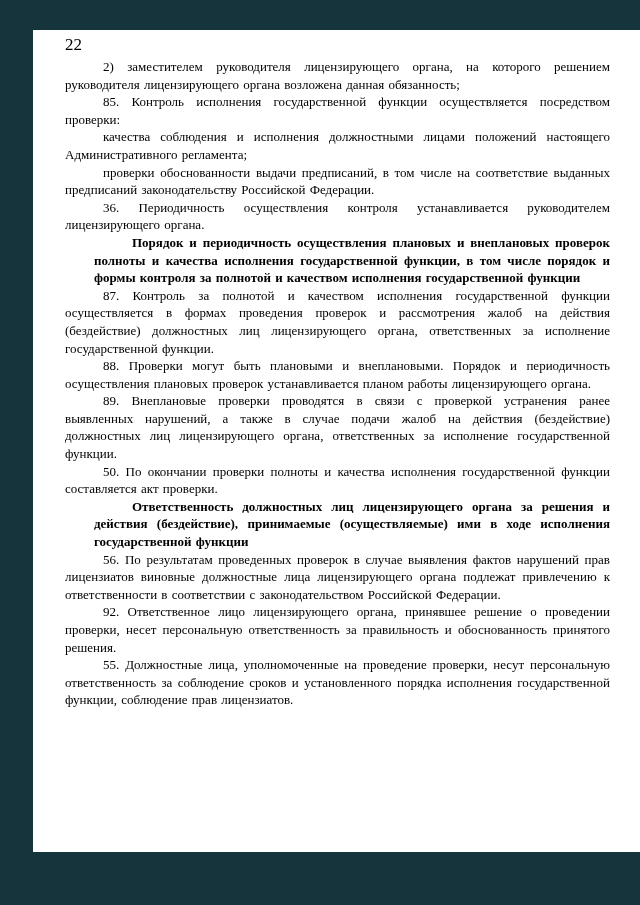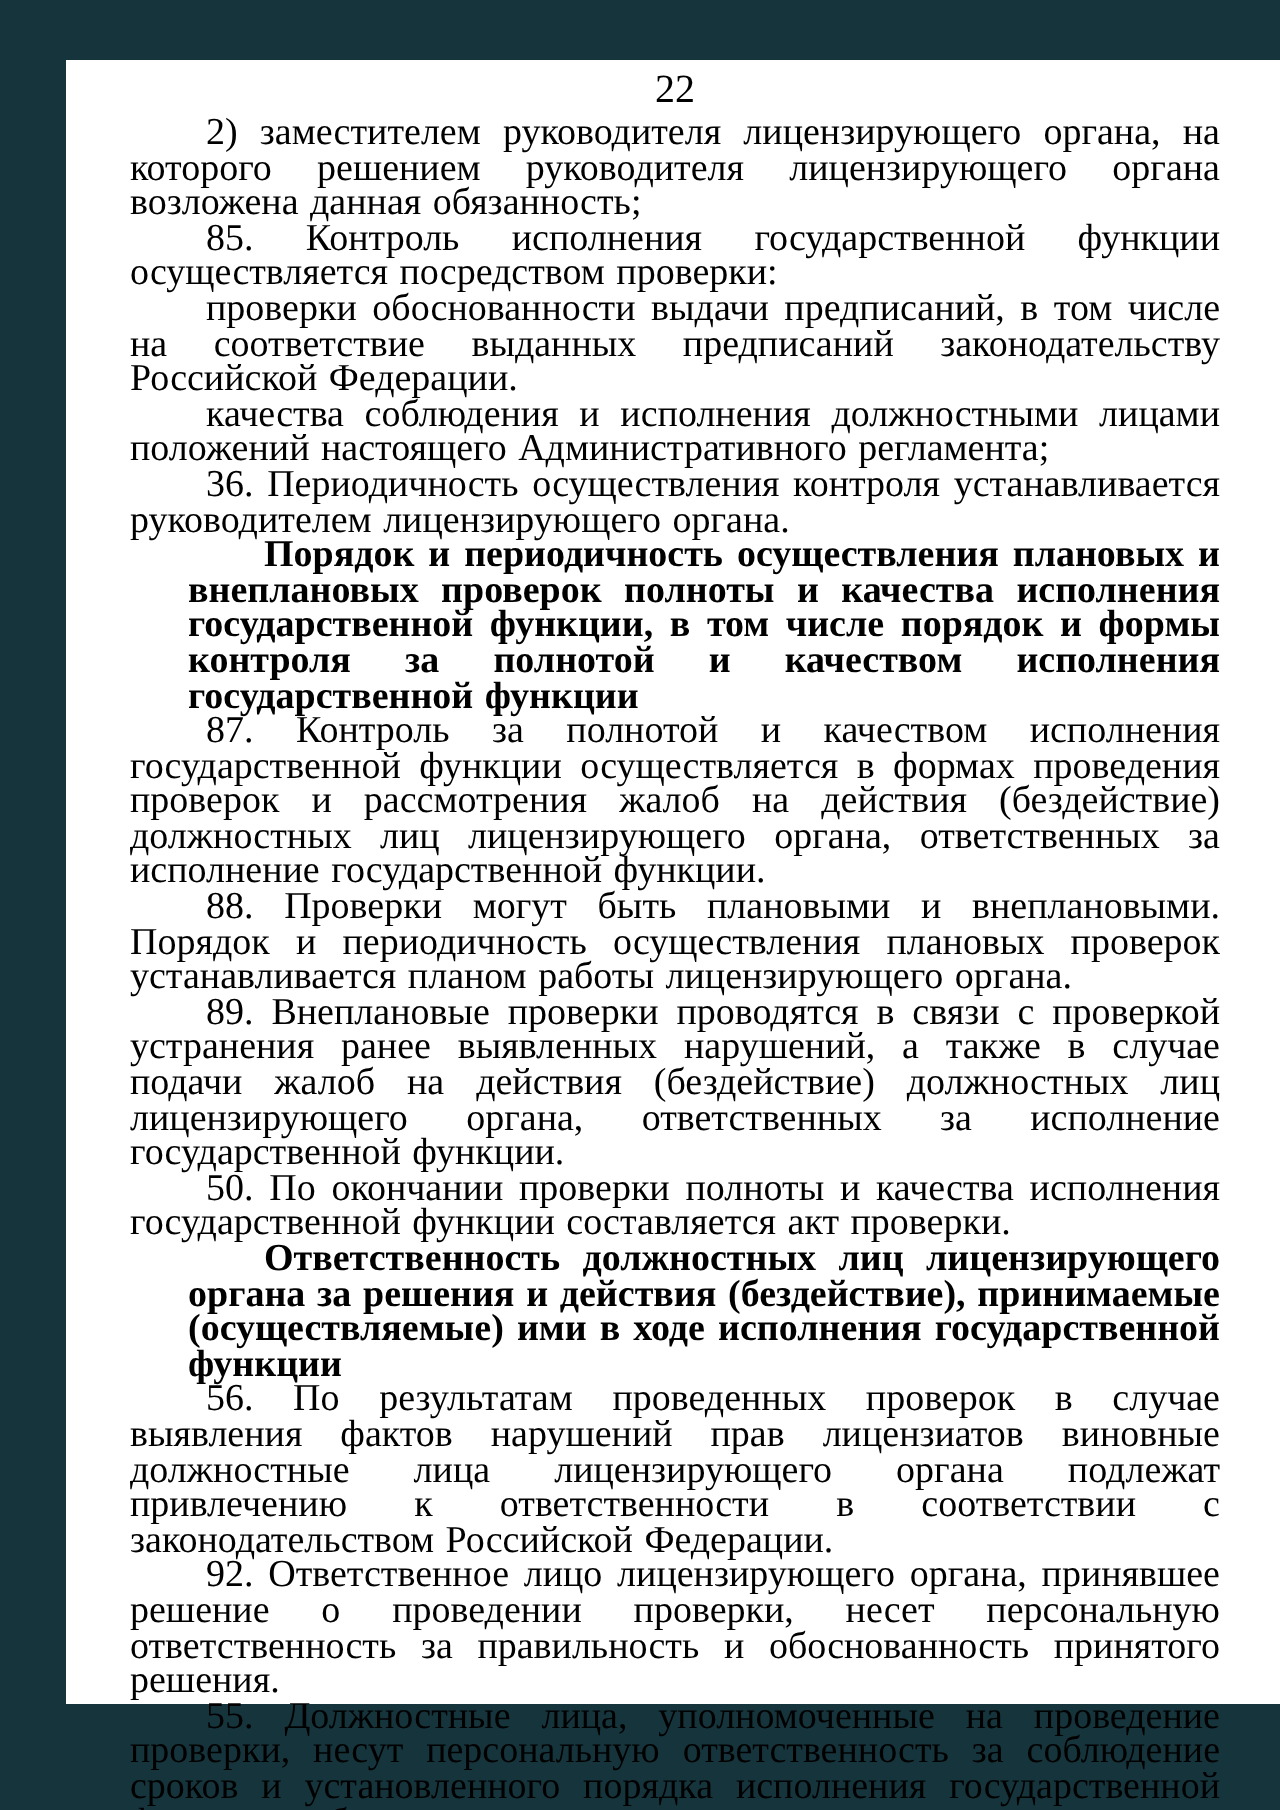--- a/index.html
+++ b/index.html
@@ -16,27 +16,26 @@
   .edge-left   { position: absolute; top: 0; left: 0; width: 33px; height: 905px; background: #16343c; }
   .edge-bottom { position: absolute; bottom: 0; left: 0; width: 640px; height: 53px; background: #16343c; }
   .paper {
     position: absolute;
     left: 33px; top: 30px;
     width: 607px; height: 822px;
     background: #ffffff;
     padding: 6px 30px 0 32px;
   }
   .page-number {
-    text-align: center;
-    font-size: 20px;
+    font-size: 17px;
     line-height: 18px;
     margin-bottom: 4px;
   }
   .doc p {
-    font-size: 19px;
+    font-size: 13px;
     line-height: 17.6px;
     text-align: justify;
     text-indent: 38px;
     word-spacing: 1px;
   }
   .doc p.bold { font-weight: bold; margin-left: 29px; }
 </style>
 </head>
 <body>
 
@@ -44,22 +43,22 @@
   <div class="edge-top"></div>
   <div class="edge-left"></div>
   <div class="edge-bottom"></div>
 
   <div class="paper">
     <div class="page-number">22</div>
 
     <div class="doc">
       <p>2) заместителем руководителя лицензирующего органа, на которого решением руководителя лицензирующего органа возложена данная обязанность;</p>
       <p>85. Контроль исполнения государственной функции осуществляется посредством проверки:</p>
+      <p>качества соблюдения и исполнения должностными лицами положений настоящего Административного регламента;</p>
       <p>проверки обоснованности выдачи предписаний, в том числе на соответствие выданных предписаний законодательству Российской Федерации.</p>
-      <p>качества соблюдения и исполнения должностными лицами положений настоящего Административного регламента;</p>
       <p>36. Периодичность осуществления контроля устанавливается руководителем лицензирующего органа.</p>
       <p class="bold">Порядок и периодичность осуществления плановых и внеплановых проверок полноты и качества исполнения государственной функции, в том числе порядок и формы контроля за полнотой и качеством исполнения государственной функции</p>
       <p>87. Контроль за полнотой и качеством исполнения государственной функции осуществляется в формах проведения проверок и рассмотрения жалоб на действия (бездействие) должностных лиц лицензирующего органа, ответственных за исполнение государственной функции.</p>
       <p>88. Проверки могут быть плановыми и внеплановыми. Порядок и периодичность осуществления плановых проверок устанавливается планом работы лицензирующего органа.</p>
       <p>89. Внеплановые проверки проводятся в связи с проверкой устранения ранее выявленных нарушений, а также в случае подачи жалоб на действия (бездействие) должностных лиц лицензирующего органа, ответственных за исполнение государственной функции.</p>
       <p>50. По окончании проверки полноты и качества исполнения государственной функции составляется акт проверки.</p>
       <p class="bold">Ответственность должностных лиц лицензирующего органа за решения и действия (бездействие), принимаемые (осуществляемые) ими в ходе исполнения государственной функции</p>
       <p>56. По результатам проведенных проверок в случае выявления фактов нарушений прав лицензиатов виновные должностные лица лицензирующего органа подлежат привлечению к ответственности в соответствии с законодательством Российской Федерации.</p>
       <p>92. Ответственное лицо лицензирующего органа, принявшее решение о проведении проверки, несет персональную ответственность за правильность и обоснованность принятого решения.</p>
       <p>55. Должностные лица, уполномоченные на проведение проверки, несут персональную ответственность за соблюдение сроков и установленного порядка исполнения государственной функции, соблюдение прав лицензиатов.</p>

